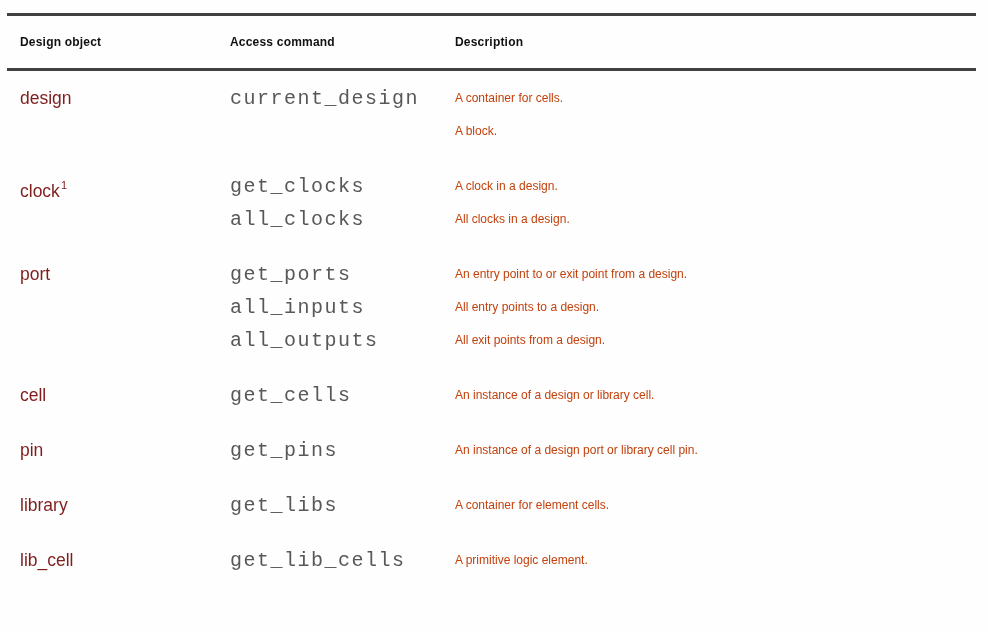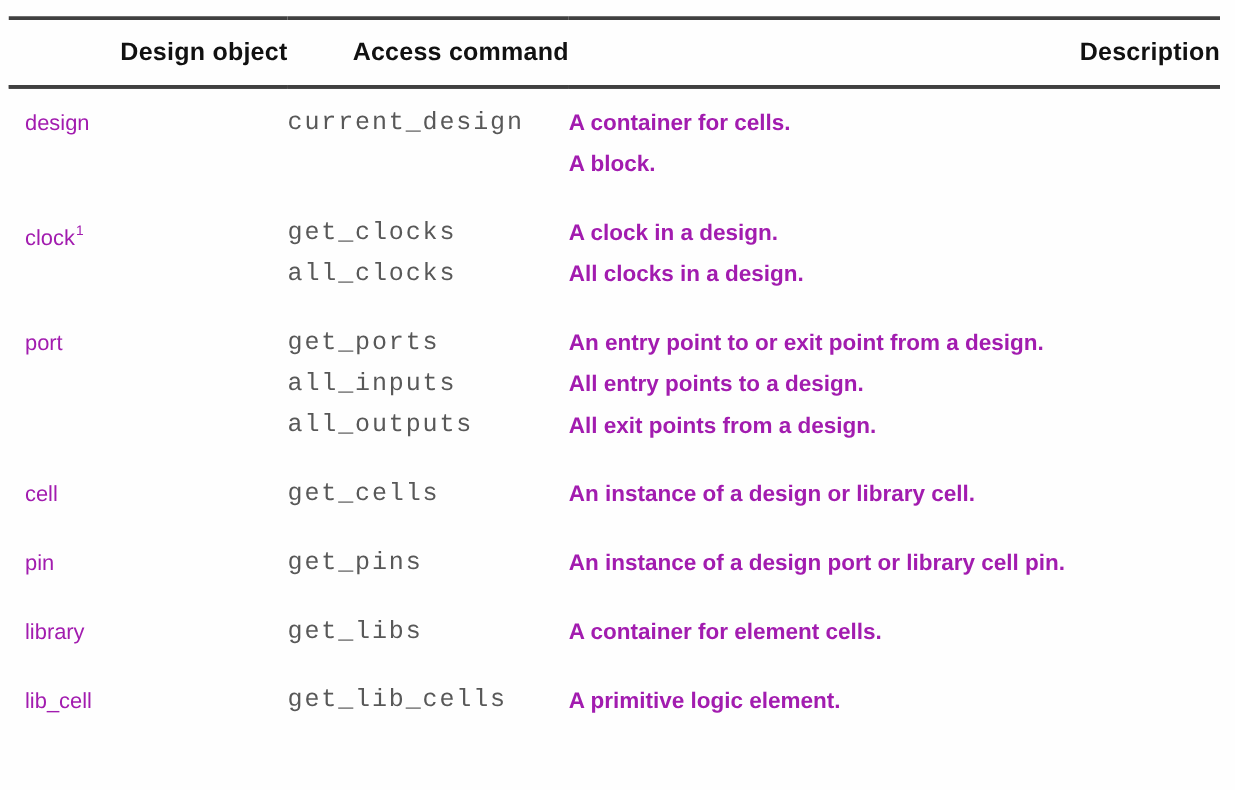--- a/index.html
+++ b/index.html
@@ -28,57 +28,56 @@
   }
   col.col-obj  { width: 223px; }
   col.col-cmd  { width: 225px; }
   col.col-desc { width: auto;  }
 
   thead tr {
     border-top: 3px solid #404040;
     border-bottom: 3px solid #404040;
   }
   th {
-    text-align: right;
-    font-size: 20px;
+    text-align: left;
+    font-size: 12px;
     font-weight: bold;
     color: #111111;
     letter-spacing: 0.2px;
     line-height: 33px;
     padding: 10px 0 9px 0;
     vertical-align: top;
   }
   th.h-obj { padding-left: 13px; }
 
   td {
     vertical-align: top;
     padding: 11px 0 11px 0;
   }
   td.c-obj {
     padding-left: 13px;
     font-size: 17.5px;
-    color: #a21caf;
+    color: #7f1d1d;
     line-height: 33px;
   }
   td.c-obj sup {
     font-size: 11px;
     position: relative;
     top: -1px;
     left: 1px;
   }
   td.c-cmd {
     font-family: "Liberation Mono", "DejaVu Sans Mono", monospace;
     font-size: 20px;
     letter-spacing: 1.5px;
     color: #585858;
   }
   td.c-desc {
-    font-size: 18px;
-    color: #a21caf;
-    font-weight: bold;
+    font-size: 12px;
+    color: #c2410c;
   }
   .line { line-height: 33px; white-space: nowrap; }
 </style>
 </head>
 <body>
 
 <div class="page">
   <div class="doc-table-wrap">
     <table class="doc-table">
       <colgroup>

